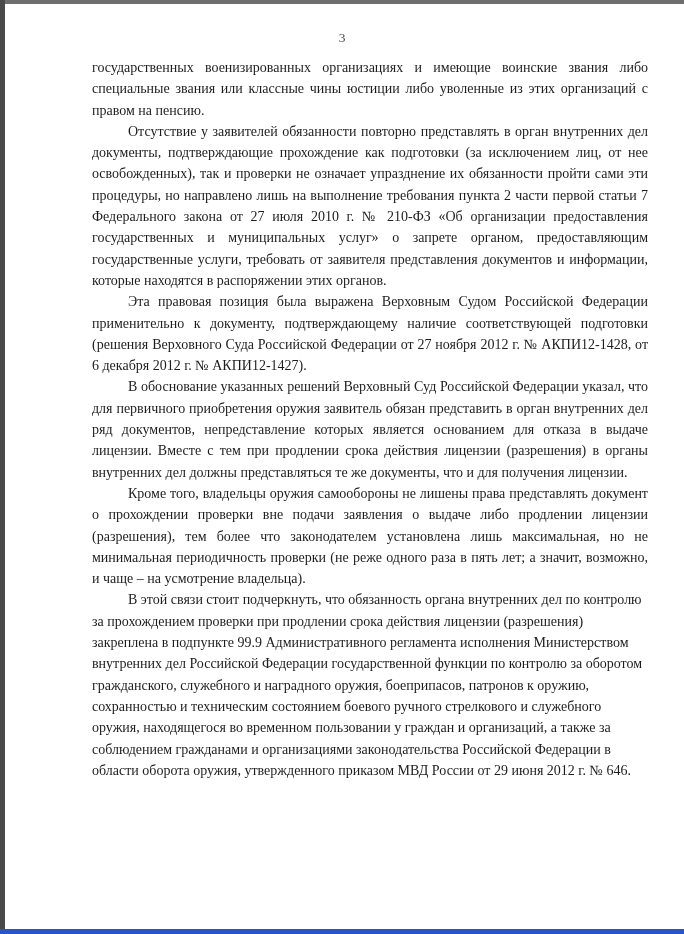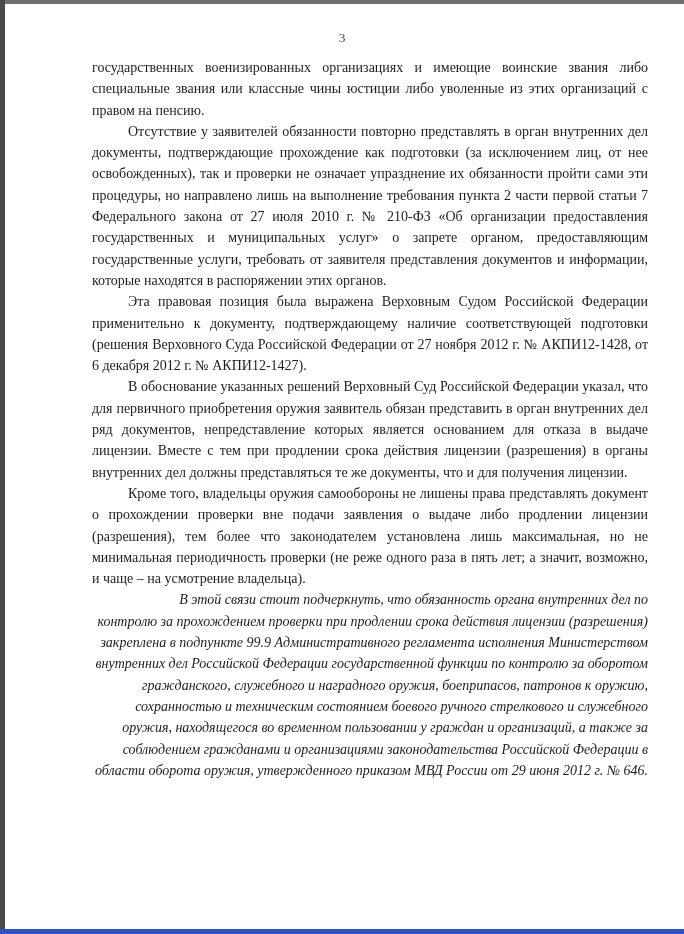--- a/index.html
+++ b/index.html
@@ -61,22 +61,21 @@
     margin: 0 0 0 0;
     text-align: justify;
     text-indent: 0;
     -webkit-hyphens: none;
     hyphens: none;
   }
   #doc-body p.indent {
     text-indent: 36px;
   }
   #doc-body p:last-child {
-    text-align: right;
-    font-style: italic;
+    text-align: left;
   }
 </style>
 </head>
 <body>
 
 <div id="page">
 
   <div id="edge-top"></div>
   <div id="edge-left"></div>
 

